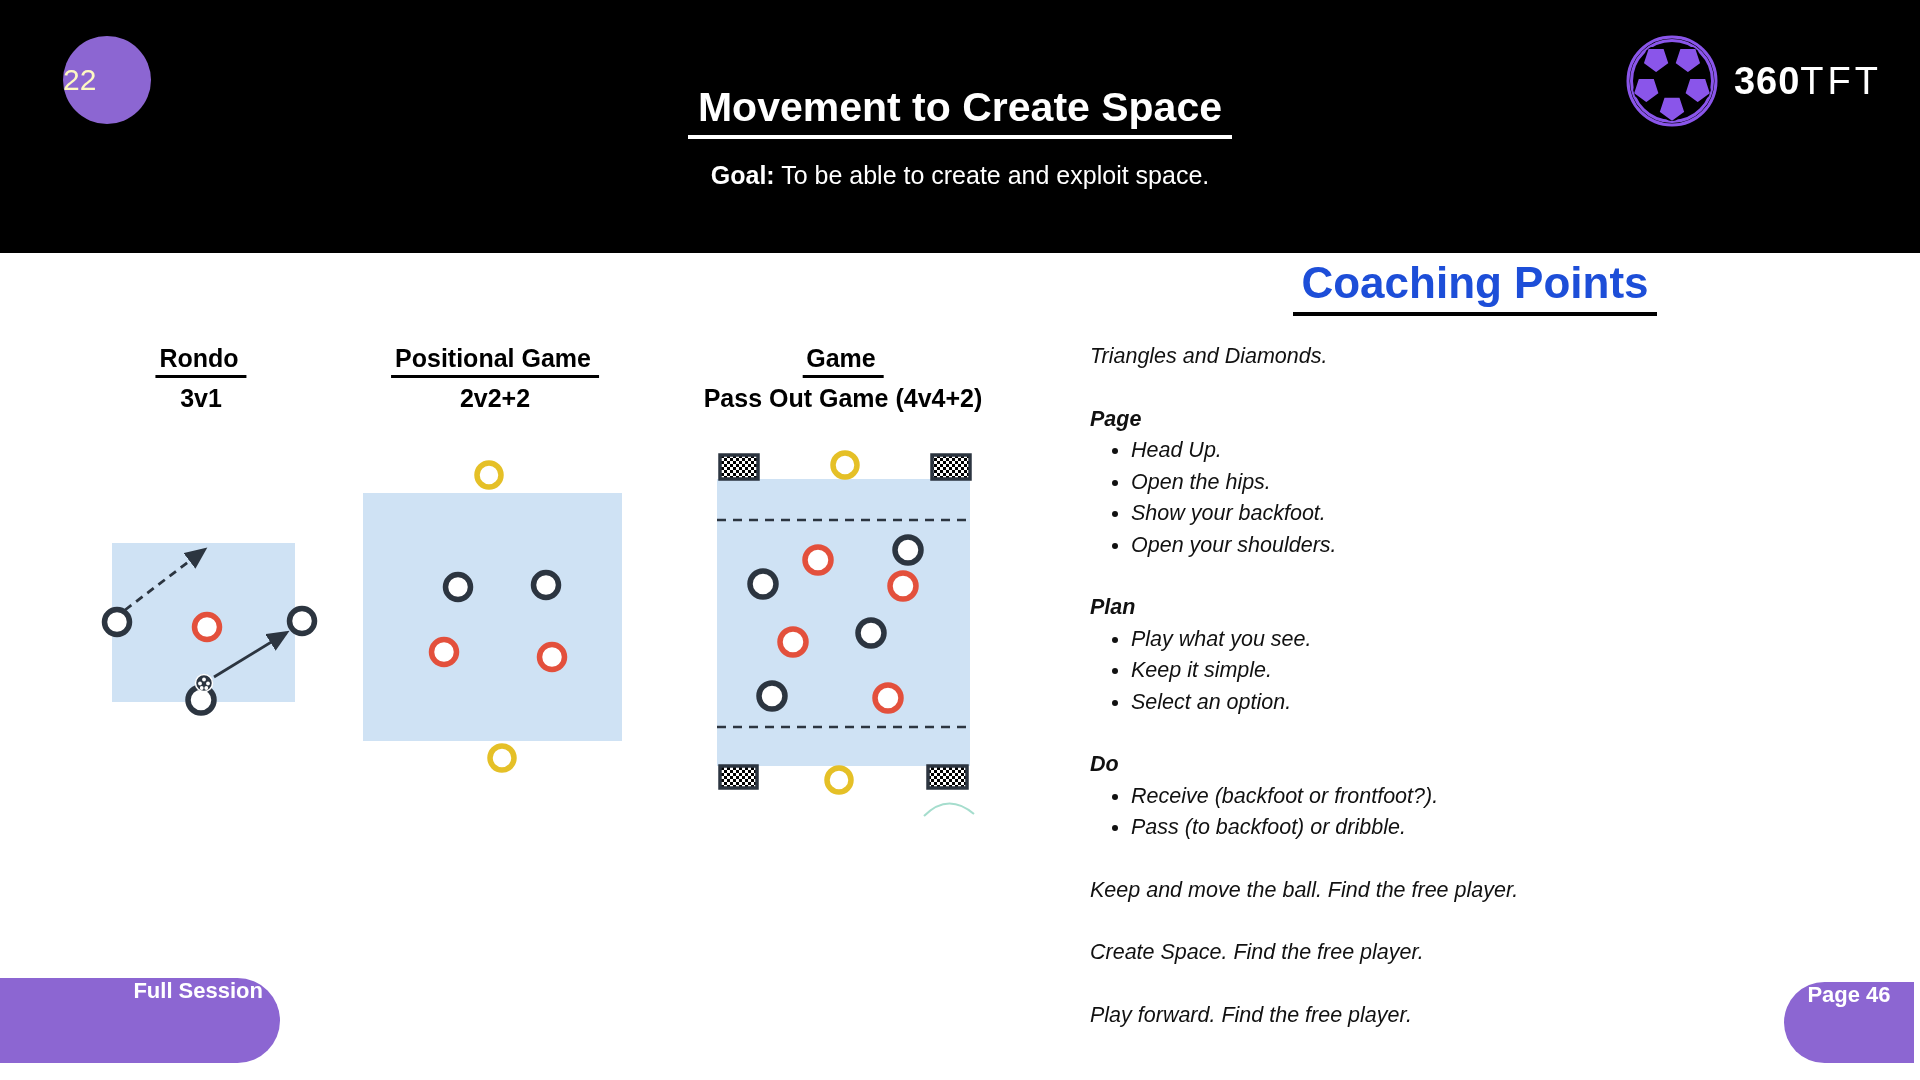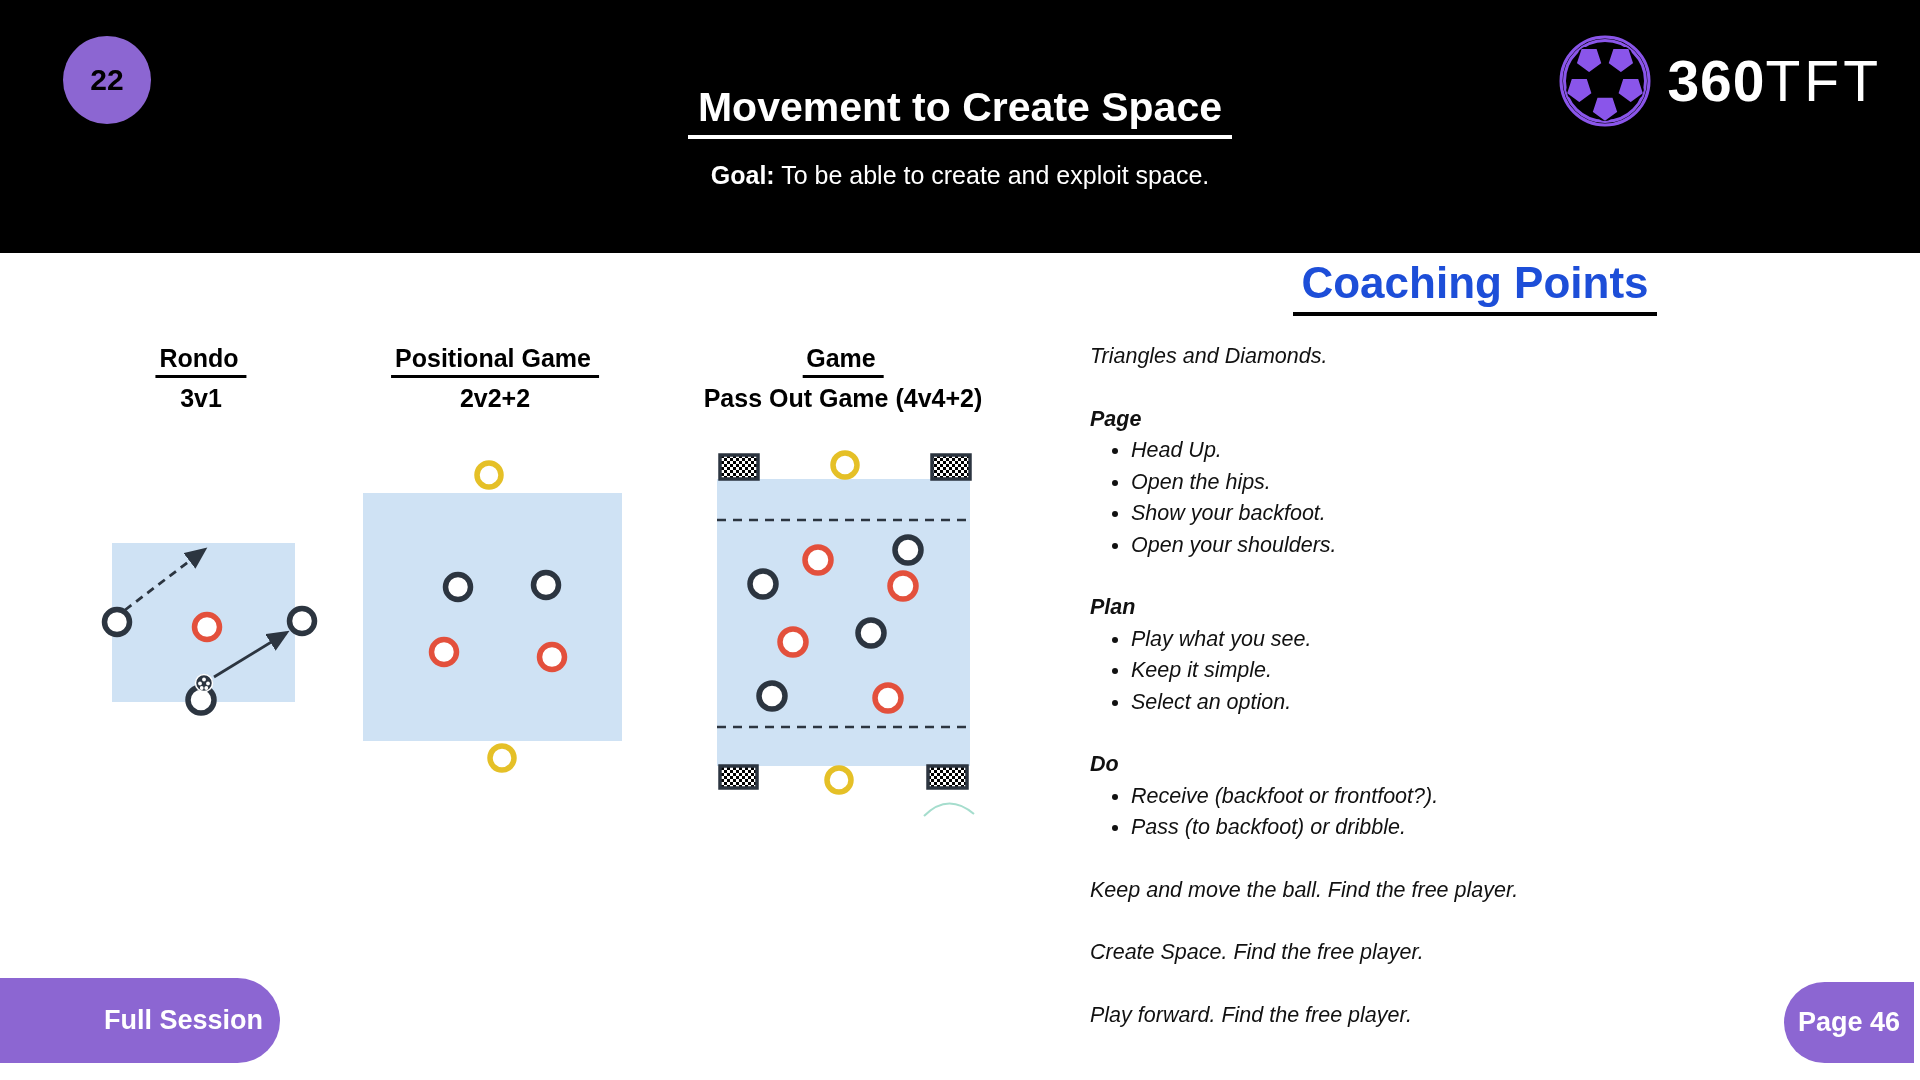--- a/index.html
+++ b/index.html
@@ -15,32 +15,32 @@
   *{box-sizing:border-box;}
   html,body{margin:0;padding:0;background:#fff;}
   .canvas{
     position:relative;width:1920px;height:1080px;overflow:hidden;background:#fff;
     font-family:"Liberation Sans",sans-serif;color:var(--text-dark);
   }
   
   .header{position:absolute;left:0;top:0;width:1920px;height:253px;background:var(--header-black);}
   .badge{
     position:absolute;left:63px;top:36px;width:88px;height:88px;border-radius:50%;
-    background:var(--accent-purple);color:#000000;font-size:30px;font-weight:bold;
-    display:flex;align-items:center;justify-content:center;
+    background:var(--accent-purple);color:#fef9c3;font-size:30px;font-weight:normal;
+    display:flex;align-items:center;justify-content:flex-start;
   }
   .title{
     position:absolute;left:0;right:0;top:84px;text-align:center;color:#fff;
     font-size:41px;font-weight:bold;
   }
   .title span{display:inline-block;border-bottom:4px solid #fff;padding:0 10px 4px 10px;}
   .goal-line{position:absolute;left:0;right:0;top:161px;text-align:center;color:#fff;font-size:25px;}
   .goal-line b{font-weight:bold;}
   .logo{position:absolute;right:38px;top:33px;height:96px;display:flex;align-items:center;gap:14px;}
-  .logo-text{color:#fff;font-size:57px;letter-spacing:1px;display:flex;align-items:center;}
+  .logo-text{color:#fff;font-size:38px;letter-spacing:1px;display:flex;align-items:center;}
   .logo-num{font-weight:bold;}
   .logo-suffix{font-weight:normal;letter-spacing:4px;}
   
   .drill-head{position:absolute;transform:translateX(-50%);text-align:center;white-space:nowrap;}
   .drill-name{display:inline-block;font-size:25px;font-weight:bold;border-bottom:3px solid #000;padding:0 8px 2px 4px;color:#000;}
   .drill-format{font-size:25px;font-weight:bold;margin-top:6px;color:#000;}
   .diagram{position:absolute;}
   
   .field-rect{fill:var(--field-blue);}
   .p-dark{fill:#fff;stroke:var(--team-dark);stroke-width:5.5;}
@@ -60,21 +60,21 @@
   }
   .cp-heading span{display:inline-block;border-bottom:4px solid #000;padding:0 8px 4px 8px;}
   .cp-panel{position:absolute;left:1090px;top:341px;width:580px;font-size:21.5px;line-height:31.5px;color:#111;font-style:italic;}
   .cp-panel p{margin:0;}
   .cp-intro{margin:0;}
   .cp-section-title{font-weight:bold;margin-top:31px !important;}
   .cp-panel ul{margin:0;padding:0 0 0 41px;}
   .cp-panel li{margin:0;}
   .cp-closing{margin-top:31px !important;}
   
-  .pill{position:absolute;background:var(--accent-purple);color:#fff;font-weight:bold;font-size:27px;display:flex;align-items:center;}
+  .pill{position:absolute;background:var(--accent-purple);color:#fff;font-weight:bold;font-size:22px;display:flex;align-items:flex-start;}
   .pill-left{left:0;top:978px;width:280px;height:85px;border-radius:0 43px 43px 0;justify-content:flex-end;padding-right:17px;}
   .pill-right{right:6px;top:982px;width:130px;height:81px;border-radius:41px 0 0 41px;justify-content:center;}
 </style>
 </head>
 <body>
 
 <div class="canvas">
 
   <div class="header">
     <div class="badge">

